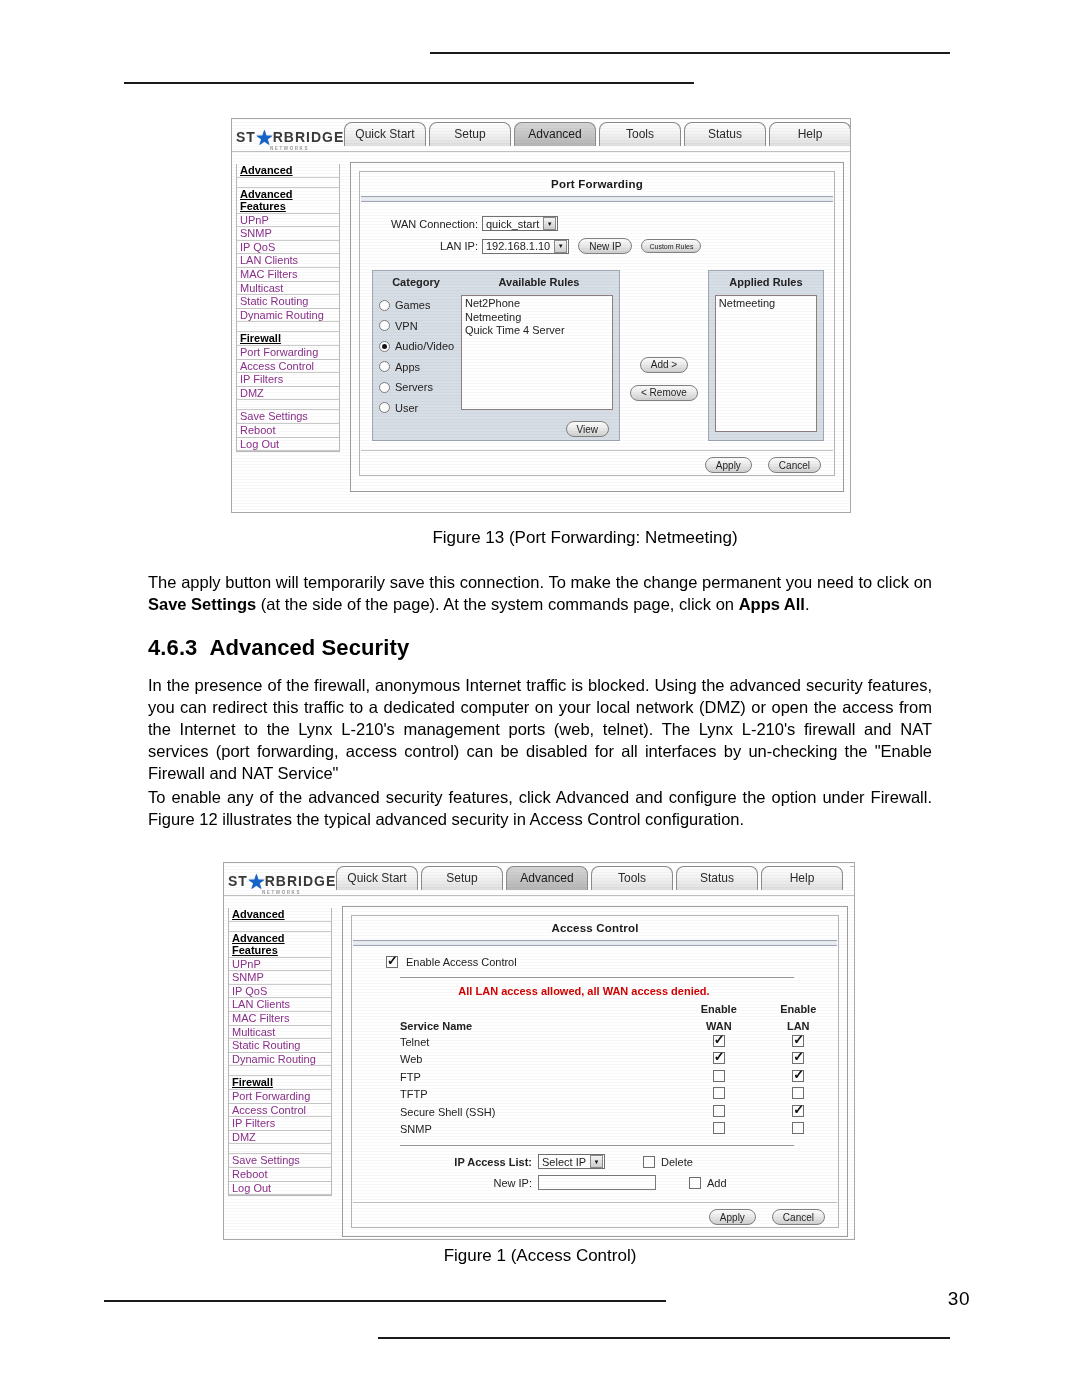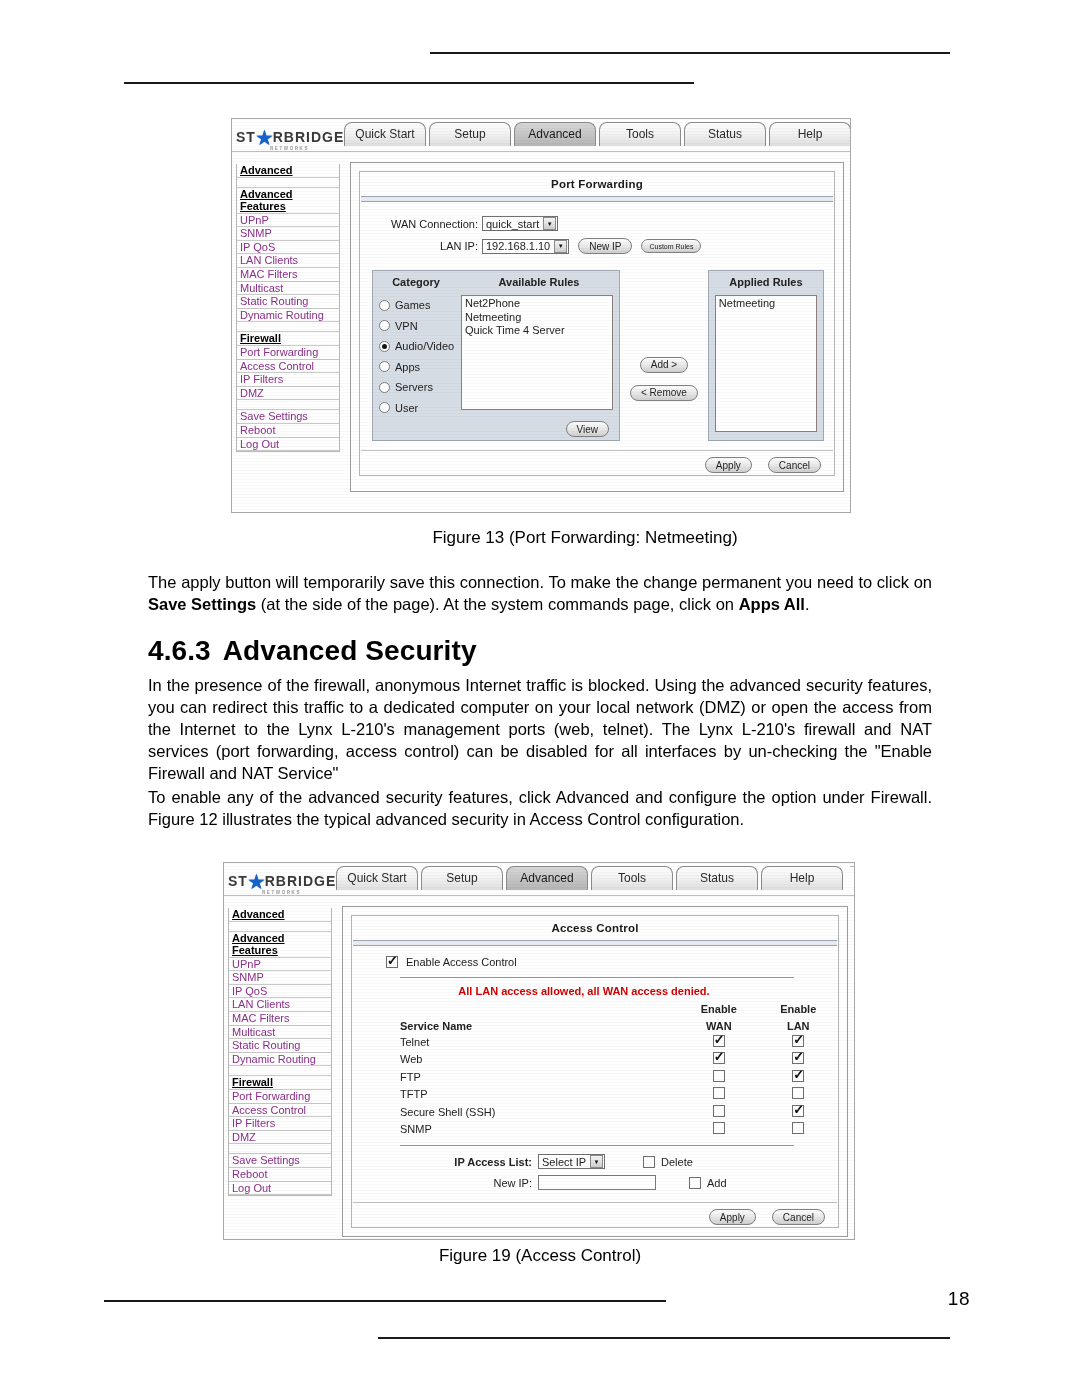--- a/index.html
+++ b/index.html
@@ -56,21 +56,21 @@
     text-align: center;
     font-size: 17px;
   }
   .fig-caption.fig13 { top: 528px; padding-left: 45px; }
   .fig-caption.fig14 { top: 1246px; }
   .fig-caption span { display: inline-block; }
 
   .section-heading {
     position: absolute;
     left: 148px;
-    font-size: 28px;
+    font-size: 22px;
     font-weight: bold;
     letter-spacing: 0.1px;
   }
   .section-heading .num { margin-right: 12px; }
 
   
   .screenshot {
     position: absolute;
     background: #ffffff;
     border: 1px solid #a8a8a8;
@@ -799,18 +799,18 @@
         <div class="ac-apply-row">
           <span class="btn-pill">Apply</span>
           <span class="btn-pill">Cancel</span>
         </div>
       </div>
     </div>
   </div>
 </div>
 
 <div class="fig-caption fig14">
-  <span>Figure 19 (Access Control)</span>
+  <span>Figure 1 (Access Control)</span>
 </div>
 
 <div class="rule ftr-rule-top"></div>
 <div class="rule ftr-rule-bot"></div>
-<div class="page-number">18</div>
+<div class="page-number">30</div>
 
 </body></html>

